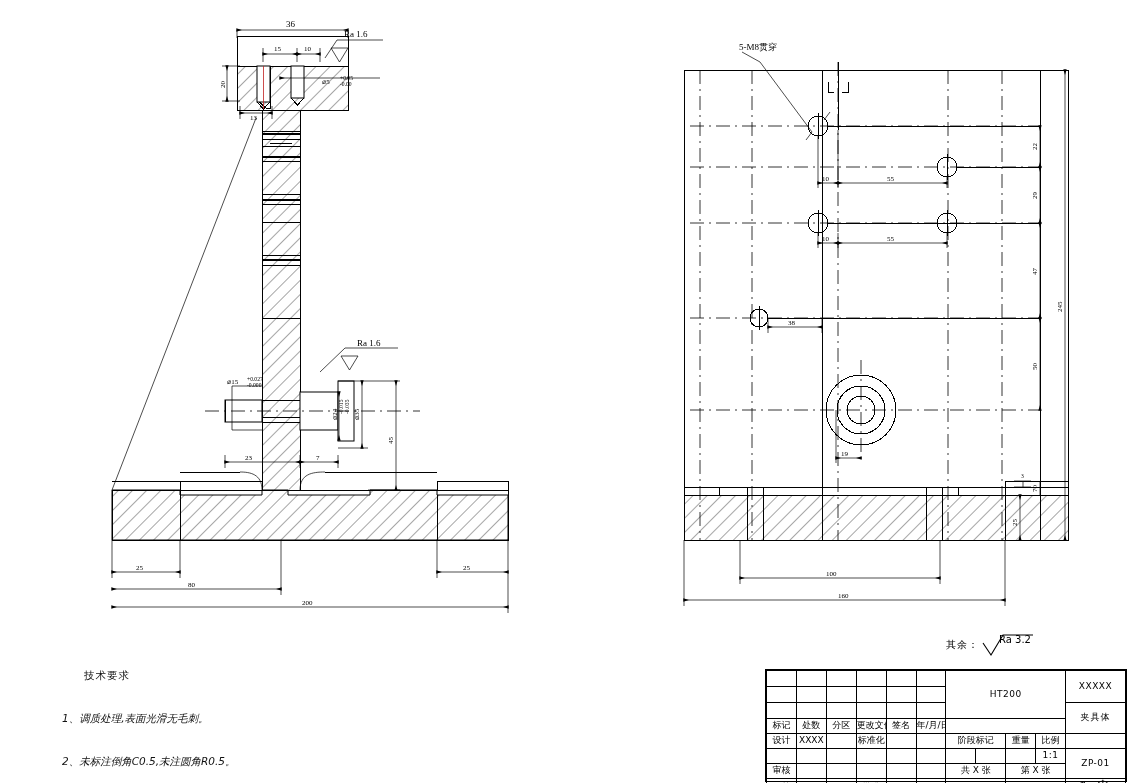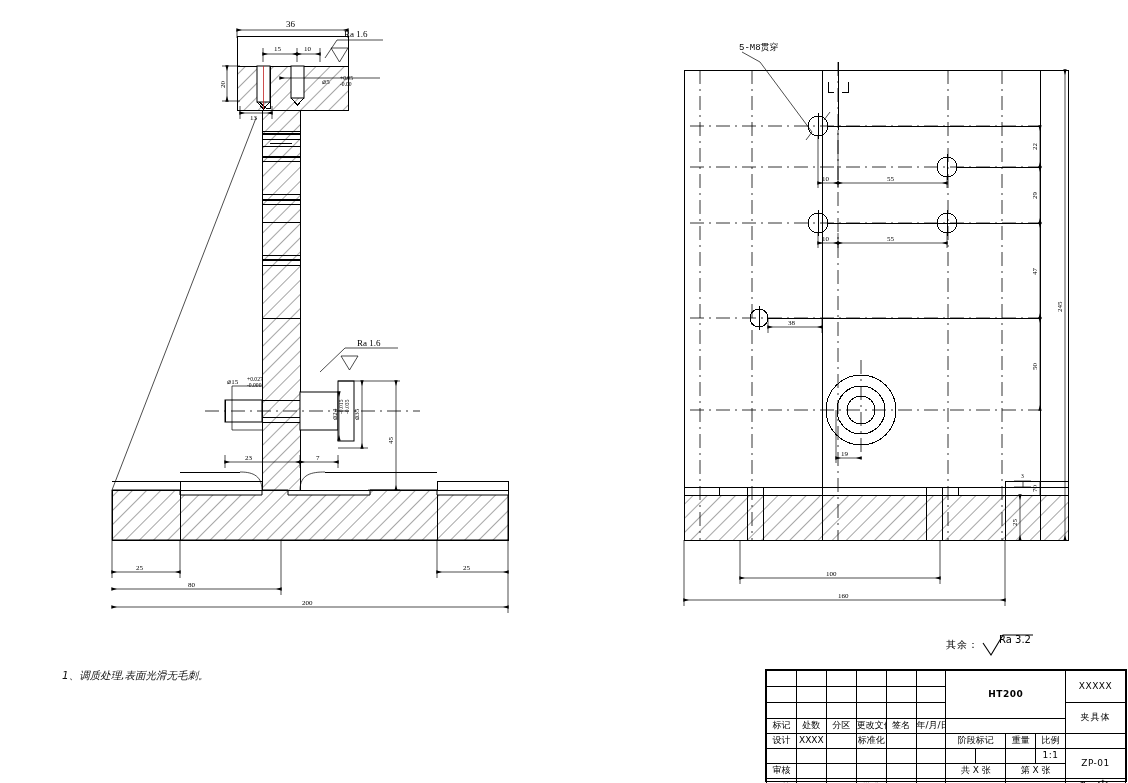--- a/index.html
+++ b/index.html
@@ -116,21 +116,21 @@
     padding: 0;
     font-size: 9px;
     line-height: 1.05;
     white-space: nowrap;
     overflow: hidden;
   }
   #title-block td.blank { }
   .tb-big   { font-size: 10.5px; letter-spacing: 0.5px; }
   .tb-name  { font-size: 11px; letter-spacing: 1px; }
   .tb-code  { font-size: 10.5px; letter-spacing: 0.5px; }
-  .tb-mat   { font-size: 11px; letter-spacing: 0.5px; font-weight: bold; }
+  .tb-mat   { font-size: 11px; letter-spacing: 0.5px; }
   .proj-cell { padding: 0 !important; }
   .proj-wrap { display:flex; align-items:center; justify-content:center; gap:2px; height:100%;}
 </style>
 </head>
 <body>
 
 <div id="sheet">
 
   <svg class="drawing" viewBox="0 0 1128 783">
     <defs>
@@ -418,33 +418,35 @@
 
       <path class="dim" d="M740,578 L940,578" marker-start="url(#arS)" marker-end="url(#ar)"></path>
       <path class="dim" d="M740,540 L740,584 M940,540 L940,584"></path>
       <text class="dimtxt small" x="826" y="576">100</text>
       <path class="dim" d="M684,600 L1005,600" marker-start="url(#arS)" marker-end="url(#ar)"></path>
       <path class="dim" d="M684,540 L684,606 M1005,540 L1005,606"></path>
       <text class="dimtxt small" x="838" y="598">160</text>
     </g>
   </svg>
 
-  <div style="position:absolute;left:739px;top:41px;font-family:Liberation Mono, monospace;font-size:9px;">5-M8贯穿</div>
+  <div style="position:absolute;left:739px;top:41px;font-family:Liberation Serif, serif;font-size:9px;">5-M8贯穿</div>
 
 
   <div id="misc-finish">
     <span class="mf-label">其余：</span>
     <svg width="54" height="24" viewBox="0 0 54 24">
       <path d="M2,10 L10,22 L22,2 L52,2" fill="none" stroke="#000" stroke-width="1.1"></path>
     </svg>
     <span style="position:relative;left:-38px;top:-6px;font-size:10px;">Ra 3.2</span>
   </div>
 
   <div id="tech-req">
+    <div class="tr-title">技术要求</div>
     <div class="tr-item">1、调质处理,表面光滑无毛刺。</div>
+    <div class="tr-item">2、未标注倒角C0.5,未注圆角R0.5。</div>
     
     
     
     
     
     
   </div>
 
   <div id="title-block">
     <table>

